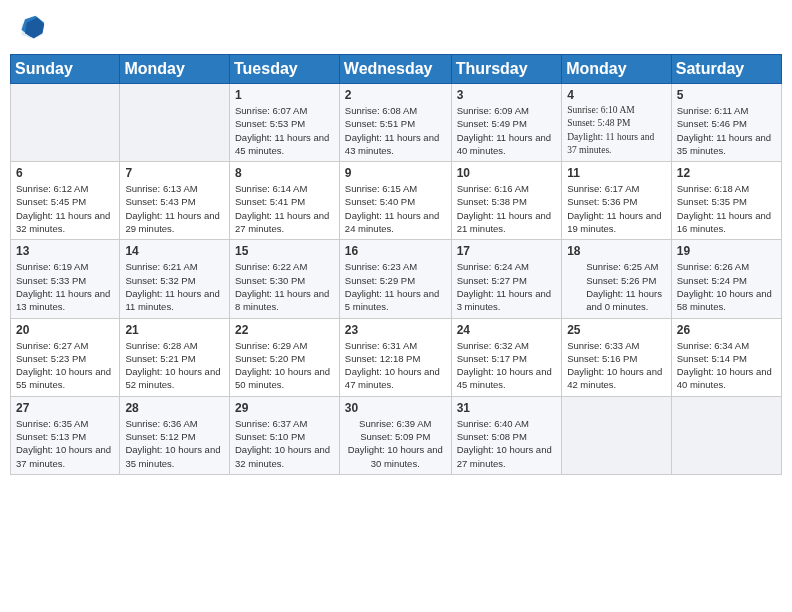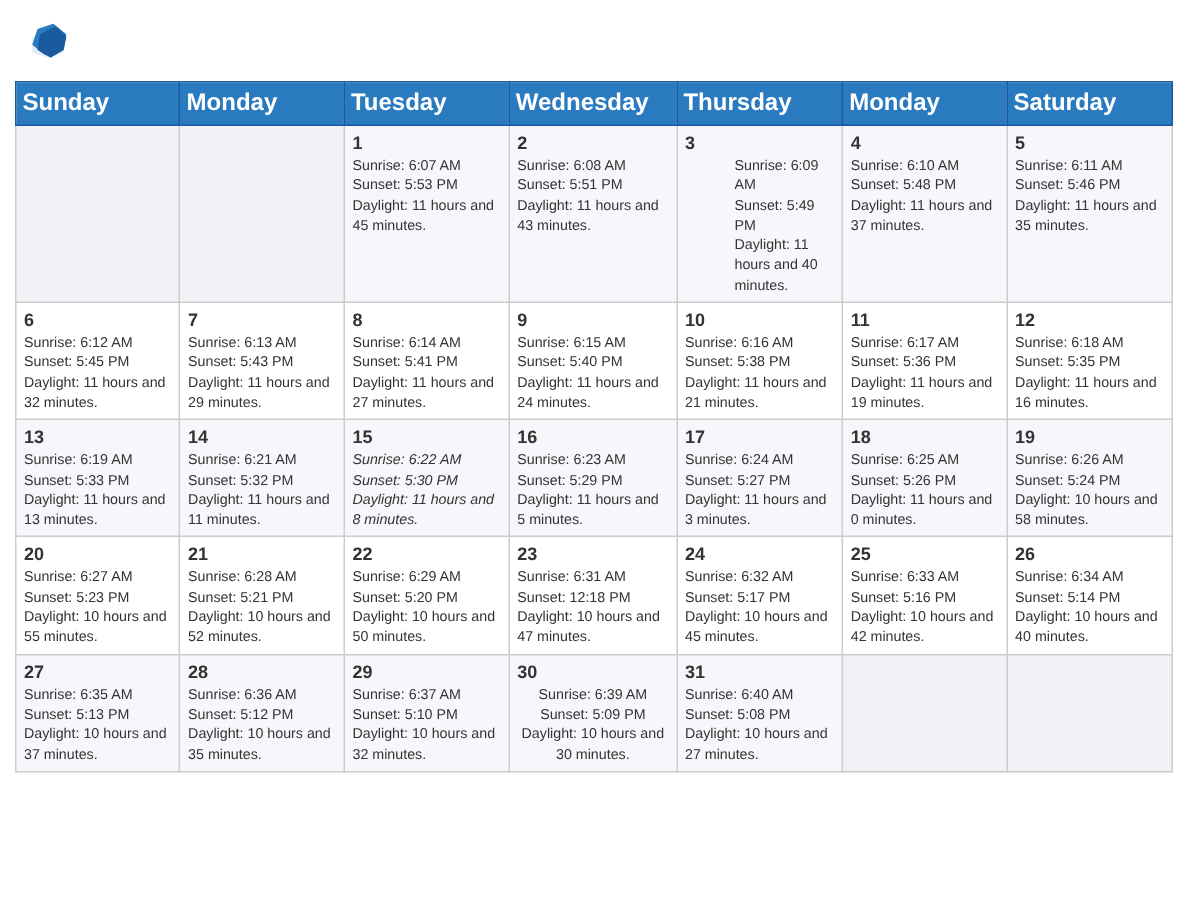--- a/index.html
+++ b/index.html
@@ -142,27 +142,27 @@
 Daylight: 11 hours and 45 minutes.</div>
         </td>
         <td>
           <span class="day-num">2</span>
           <div class="day-info" style="white-space: pre-line;">Sunrise: 6:08 AM
 Sunset: 5:51 PM
 Daylight: 11 hours and 43 minutes.</div>
         </td>
         <td>
           <span class="day-num">3</span>
-          <div class="day-info" style="white-space: pre-line; margin-left: 33px;">Sunrise: 6:09 AM
+          <div class="day-info" style="white-space: pre-line;">Sunrise: 6:09 AM
 Sunset: 5:49 PM
 Daylight: 11 hours and 40 minutes.</div>
         </td>
         <td>
           <span class="day-num">4</span>
-          <div class="day-info" style="white-space: pre-line;">Sunrise: 6:10 AM
+          <div class="day-info" style="white-space: pre-line; font-family: Liberation Serif, serif;">Sunrise: 6:10 AM
 Sunset: 5:48 PM
 Daylight: 11 hours and 37 minutes.</div>
         </td>
         <td>
           <span class="day-num">5</span>
           <div class="day-info" style="white-space: pre-line;">Sunrise: 6:11 AM
 Sunset: 5:46 PM
 Daylight: 11 hours and 35 minutes.</div>
         </td>
       </tr>
@@ -218,39 +218,39 @@
 Daylight: 11 hours and 13 minutes.</div>
         </td>
         <td>
           <span class="day-num">14</span>
           <div class="day-info" style="white-space: pre-line;">Sunrise: 6:21 AM
 Sunset: 5:32 PM
 Daylight: 11 hours and 11 minutes.</div>
         </td>
         <td>
           <span class="day-num">15</span>
-          <div class="day-info" style="white-space: pre-line; font-style: italic;">Sunrise: 6:22 AM
+          <div class="day-info" style="white-space: pre-line;">Sunrise: 6:22 AM
 Sunset: 5:30 PM
 Daylight: 11 hours and 8 minutes.</div>
         </td>
         <td>
           <span class="day-num">16</span>
           <div class="day-info" style="white-space: pre-line;">Sunrise: 6:23 AM
 Sunset: 5:29 PM
 Daylight: 11 hours and 5 minutes.</div>
         </td>
         <td>
           <span class="day-num">17</span>
           <div class="day-info" style="white-space: pre-line;">Sunrise: 6:24 AM
 Sunset: 5:27 PM
 Daylight: 11 hours and 3 minutes.</div>
         </td>
         <td>
           <span class="day-num">18</span>
-          <div class="day-info" style="white-space: pre-line;">Sunrise: 6:25 AM
+          <div class="day-info" style="white-space: pre-line; margin-left: 19px;">Sunrise: 6:25 AM
 Sunset: 5:26 PM
 Daylight: 11 hours and 0 minutes.</div>
         </td>
         <td>
           <span class="day-num">19</span>
           <div class="day-info" style="white-space: pre-line;">Sunrise: 6:26 AM
 Sunset: 5:24 PM
 Daylight: 10 hours and 58 minutes.</div>
         </td>
       </tr>

